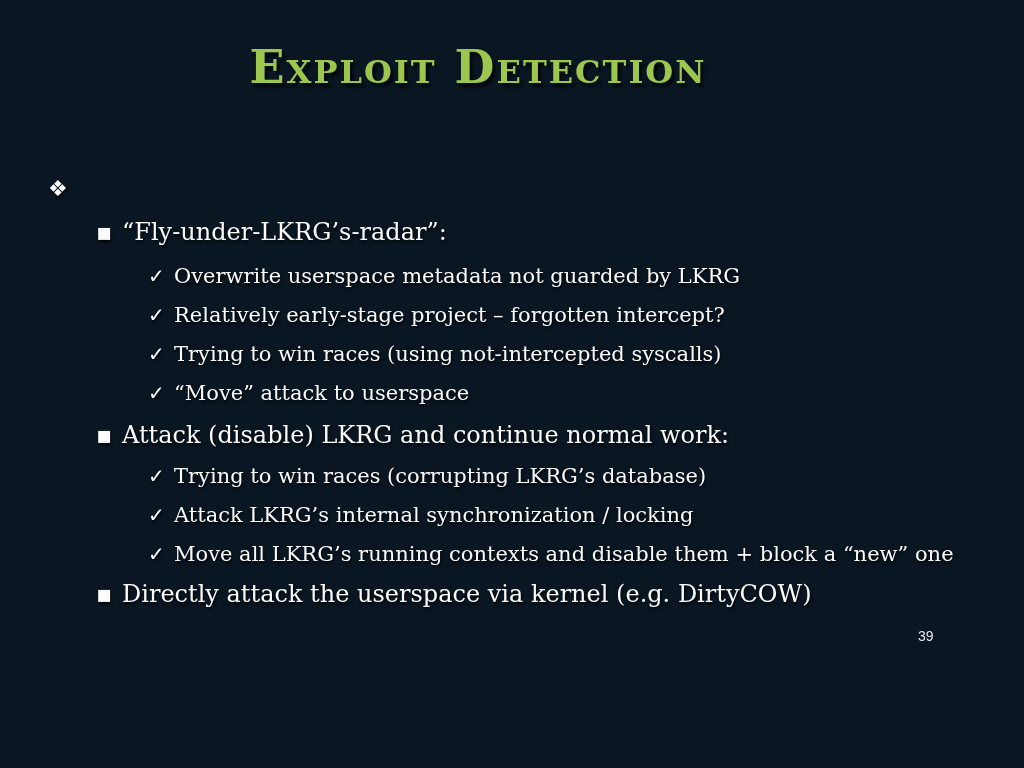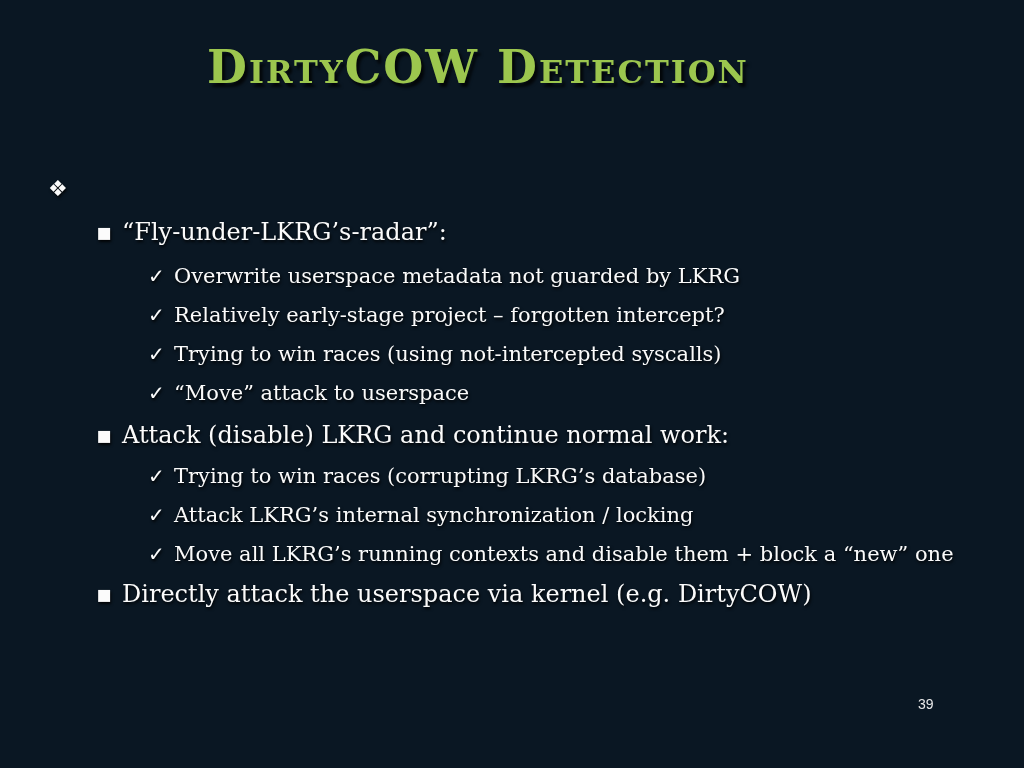--- a/index.html
+++ b/index.html
@@ -51,33 +51,33 @@
   .l3 { font-size: 21px; line-height: 26px; padding-left: 100px; }
   .l3 .bullet { width: 26px; font-size: 20px; line-height: 26px; }
 
   .mt8  { margin-top: 8px; }
   .mt13 { margin-top: 13px; }
   .mt15 { margin-top: 15px; }
   .mt16 { margin-top: 16px; }
 
   .page-number {
     position: absolute;
-    top: 696px;
+    top: 628px;
     left: 918px;
     font-family: "Liberation Sans", sans-serif;
     font-size: 14px;
     color: #e9e9e9;
   }
 </style>
 </head>
 <body>
 
 <div class="slide">
 
-  <div class="title">DirtyCOW Detection</div>
+  <div class="title">Exploit Detection</div>
 
   <div class="content">
 
     <div class="row l1">
       <span class="bullet">❖</span>
     </div>
 
     <div class="row l2 mt8">
       <span class="bullet">▪</span>
       <div>“Fly-under-LKRG’s-radar”:</div>

